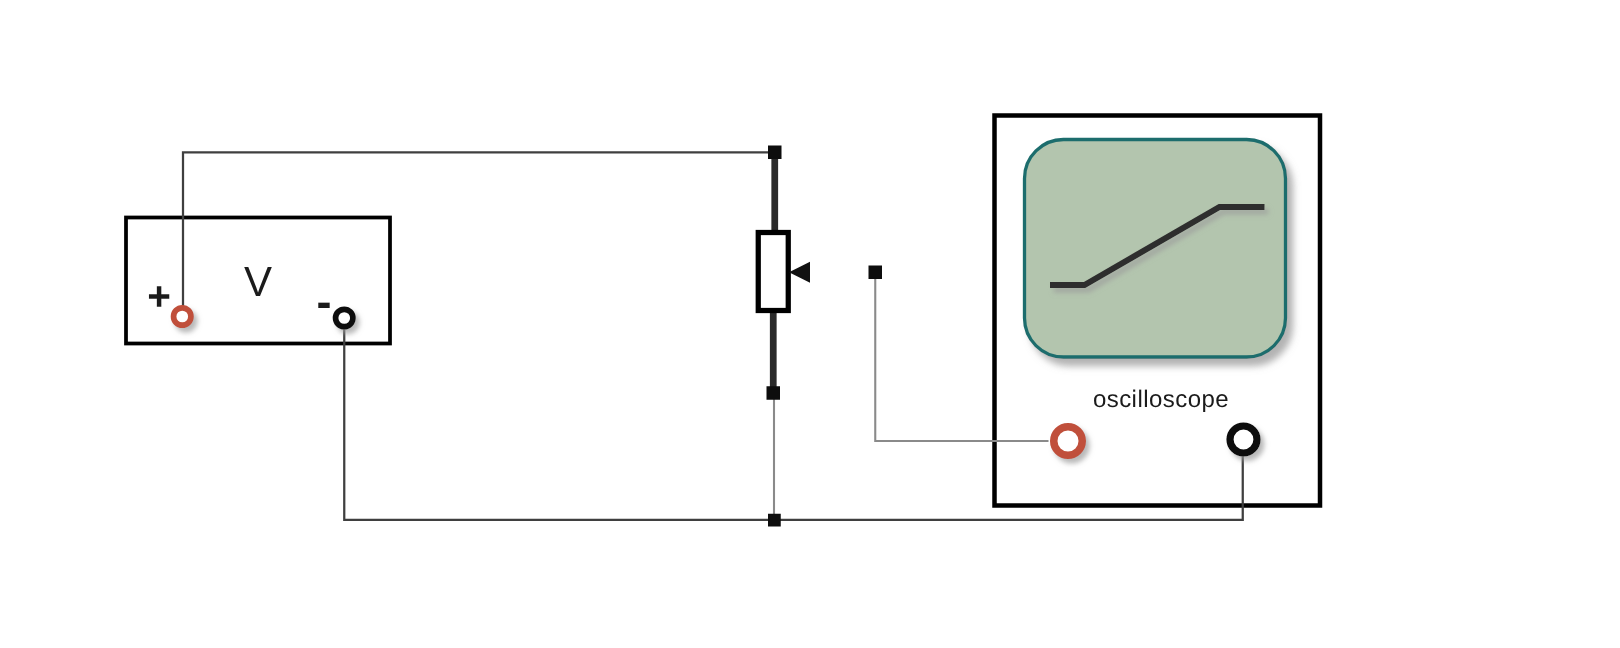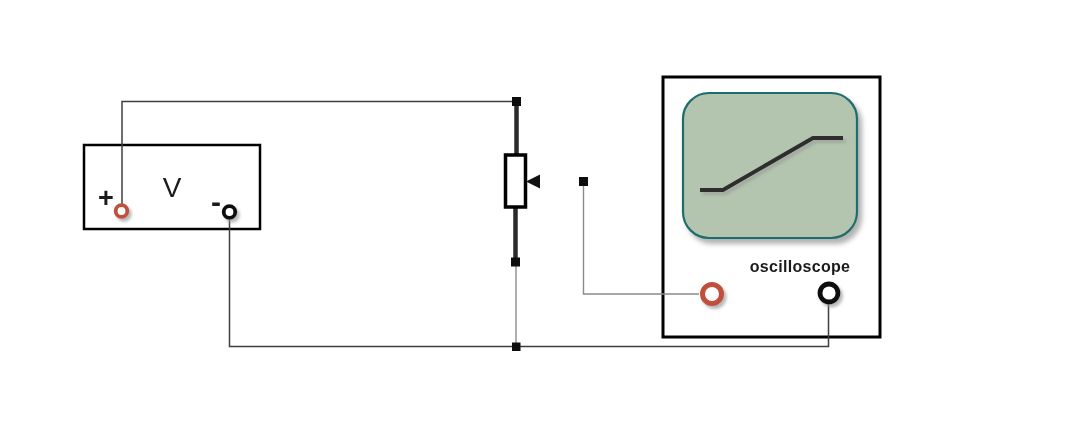--- a/index.html
+++ b/index.html
@@ -39,24 +39,24 @@
     font-size: 28px;
     font-weight: 400;
   }
   .label-minus {
     left: 216px;
     top: 202px;
     font-size: 30px;
     font-weight: 700;
   }
   .label-oscilloscope {
-    left: 800px;
+    left: 774px;
     top: 267px;
     font-size: 16px;
-    font-weight: 700;
+    font-weight: 400;
     letter-spacing: 0.3px;
   }
 </style>
 </head>
 <body>
 
 <div class="canvas">
 
   <svg width="1080" height="432" viewBox="0 0 1080 432">
     <defs>

